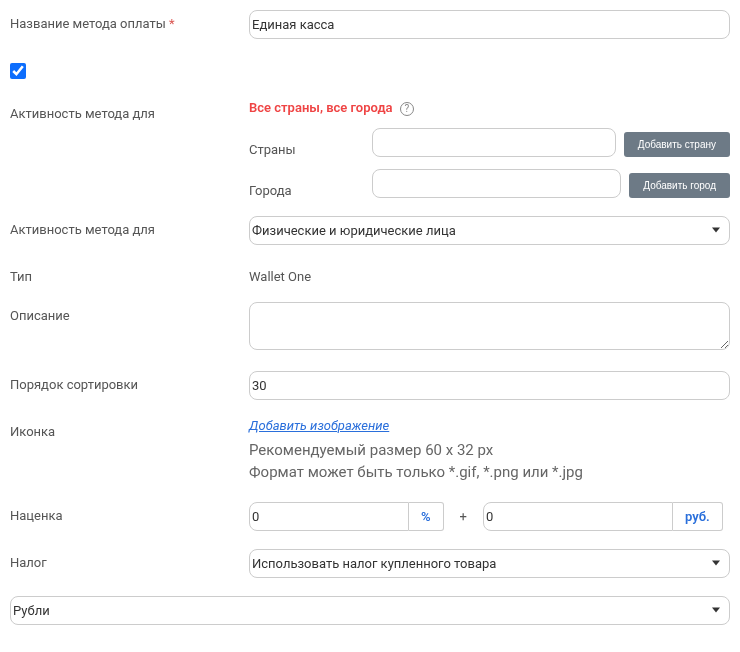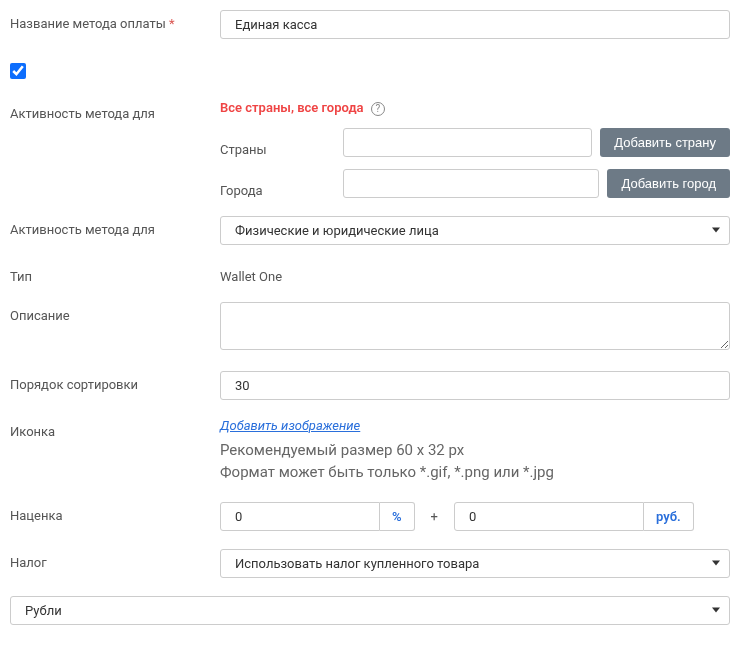--- a/index.html
+++ b/index.html
@@ -8,40 +8,41 @@
       font-size: 13px;
       color: #444;
       background: #fff;
       padding: 10px;
       width: 740px;
     }
     .form-row {
       display: flex;
       align-items: flex-start;
       margin-bottom: 18px;
+      gap: 29px;
     }
     .form-label {
       width: 210px;
       flex-shrink: 0;
       padding-top: 6px;
       color: #555;
     }
     .form-label.required::after {
       content: " *";
       color: #d9534f;
     }
     .form-control-area {
       flex: 1;
       min-width: 0;
     }
     input[type="text"], textarea, select {
       width: 100%;
       border: 1px solid #ccc;
-      border-radius: 3px;
-      padding: 6px 14px;
+      border-radius: 8px;
+      padding: 6px 2px;
       font-size: 13px;
       font-family: inherit;
       color: #333;
       background: #fff;
     }
     textarea {
       height: 48px;
       resize: both;
     }
     select {
@@ -100,21 +101,21 @@
     }
     .sub-input {
       flex: 1;
     }
     .btn-gray {
       background: #6d7a86;
       color: #fff;
       border: none;
       border-radius: 3px;
       padding: 7px 14px;
-      font-size: 13px;
+      font-size: 10px;
       cursor: pointer;
       white-space: nowrap;
     }
     .static-text {
       padding-top: 6px;
       color: #555;
     }
     .link-action {
       color: #2a6fdb;
       font-style: italic;

